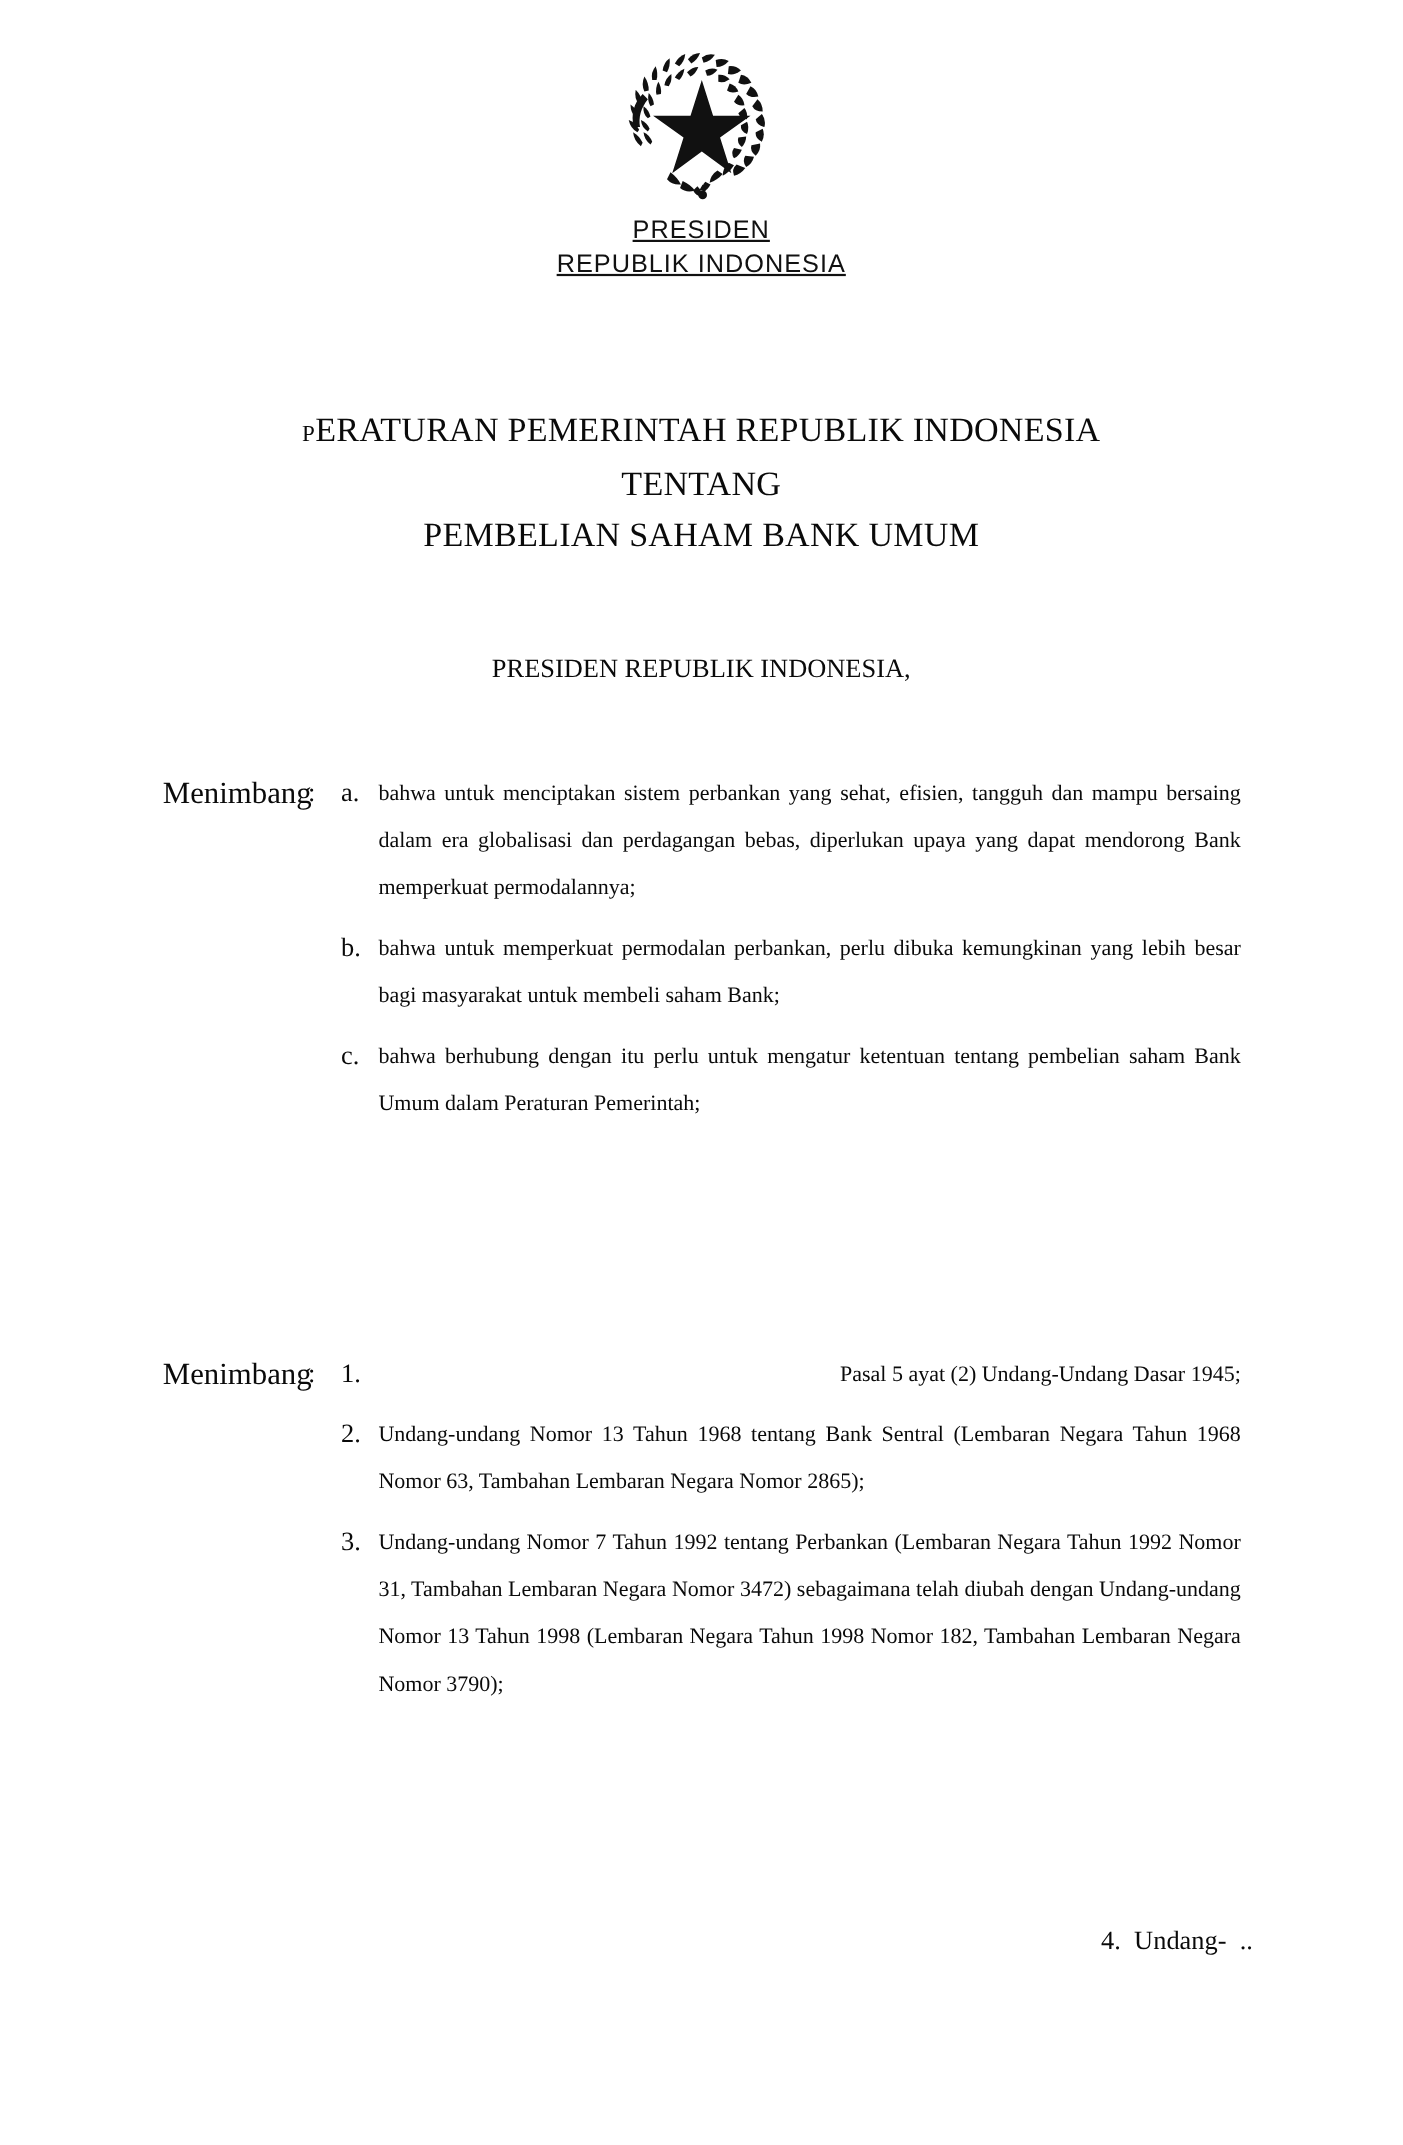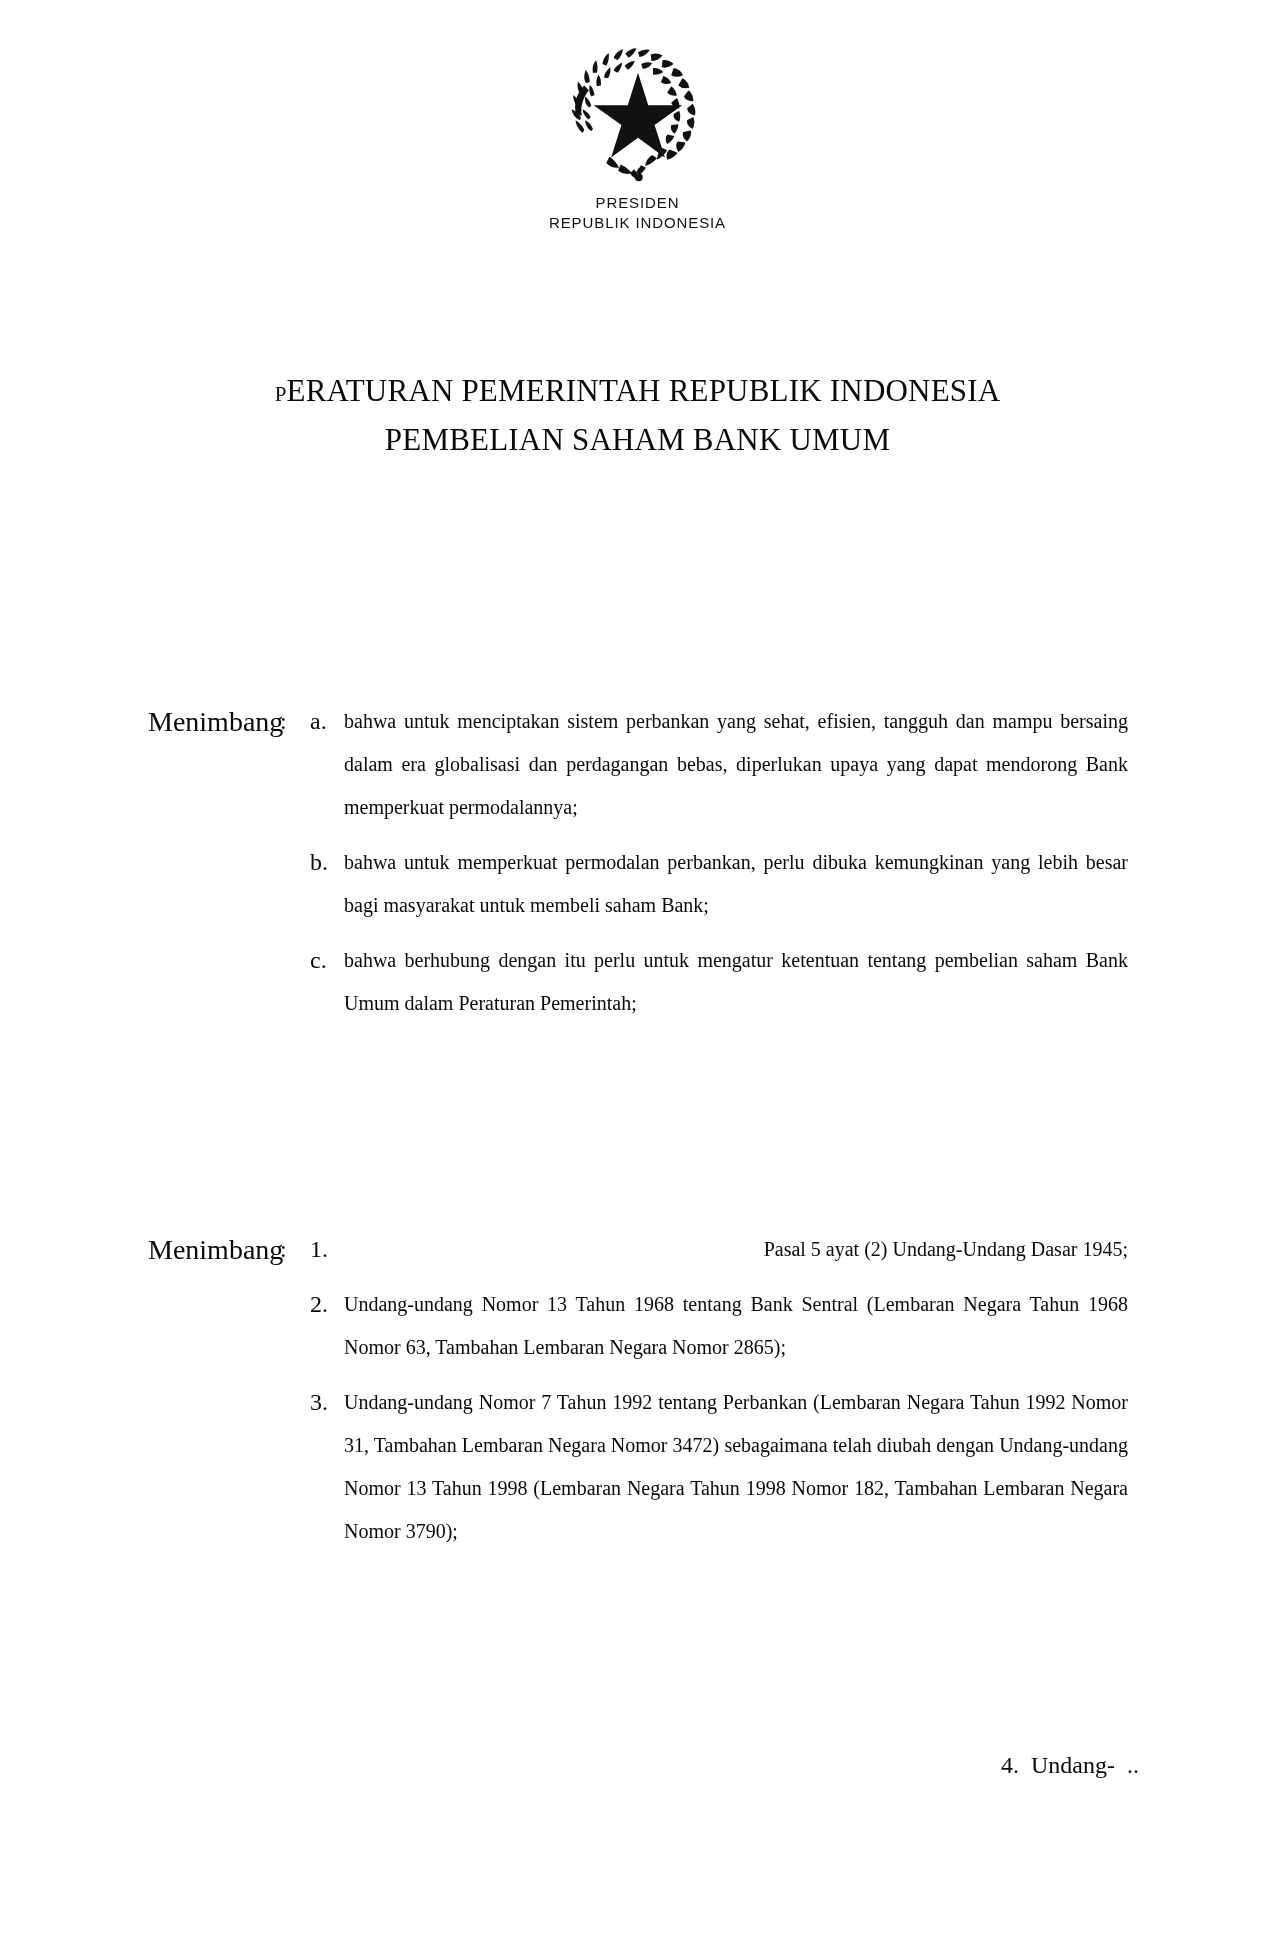--- a/index.html
+++ b/index.html
@@ -30,25 +30,26 @@
     right: 0;
     text-align: center;
   }
   .emblem {
     width: 160px;
     height: 155px;
     margin: 0 auto;
     display: block;
   }
   .masthead-line {
-    font-size: 15px;
+    font-size: 23px;
     letter-spacing: 0.9px;
     line-height: 1.33;
     color: #111;
     font-family: "Liberation Sans", "DejaVu Sans", sans-serif;
+    text-decoration: underline;
   }
 
   
   .title-block {
     position: absolute;
     top: 368px;
     left: 0;
     right: 0;
     text-align: center;
   }
@@ -206,23 +207,25 @@
       </g>
 
       <polygon points="100,44 113,85 156,85 121,110 134,151 100,126 66,151 79,110 44,85 87,85" fill="#111111"></polygon>
     </svg>
     <div class="masthead-line">PRESIDEN</div>
     <div class="masthead-line">REPUBLIK INDONESIA</div>
   </div>
 
   <div class="title-block">
     <div class="title-line first">PERATURAN PEMERINTAH REPUBLIK INDONESIA</div>
+    <div class="title-line">TENTANG</div>
     <div class="title-line">PEMBELIAN SAHAM BANK UMUM</div>
   </div>
 
+  <div class="enactor">PRESIDEN REPUBLIK INDONESIA,</div>
 
   <div class="section" id="sec-menimbang">
     <div class="sec-row">
       <div class="sec-label">Menimbang</div>
       <div class="sec-colon">:</div>
       <div class="sec-items">
         <div class="clause">
           <div class="clause-marker">a.</div>
           <div class="clause-text">bahwa untuk menciptakan sistem perbankan yang sehat, efisien, tangguh dan mampu bersaing dalam era globalisasi dan perdagangan bebas, diperlukan upaya yang dapat mendorong Bank memperkuat permodalannya;</div>
         </div>

